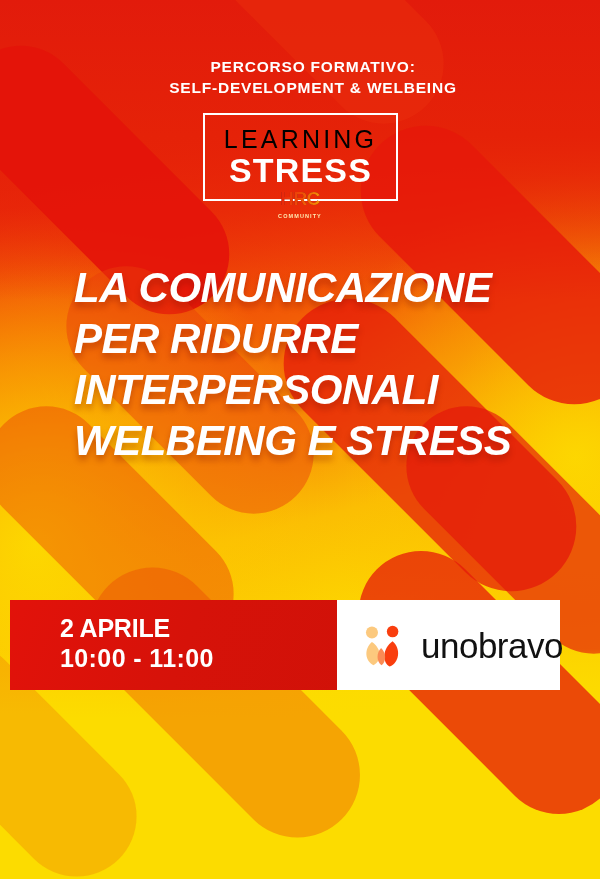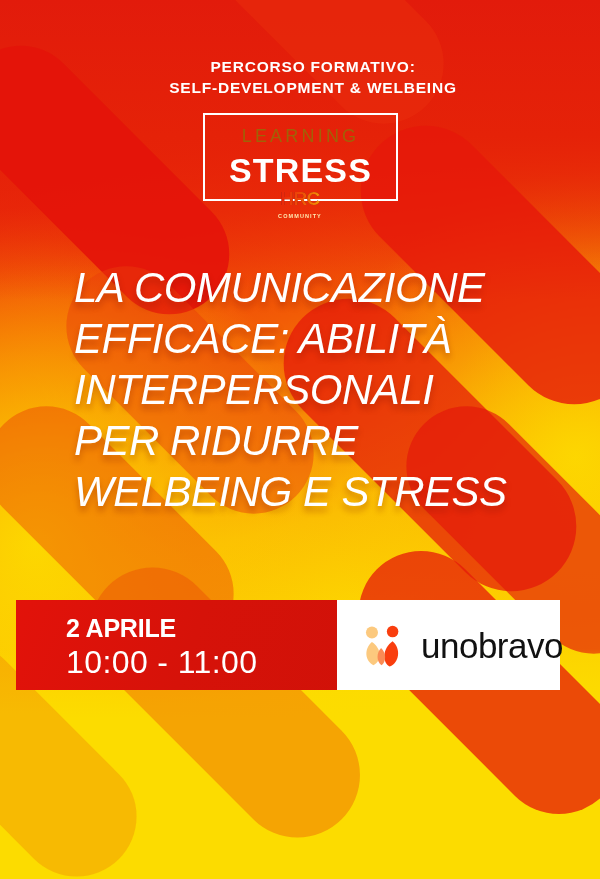--- a/index.html
+++ b/index.html
@@ -95,22 +95,22 @@
     width: 195px;
     height: 88px;
     border: 2.5px solid #ffffff;
     box-sizing: border-box;
   }
   .ls-learning {
     position: absolute;
     top: 12px;
     left: 0; right: 0;
     text-align: center;
-    color: #a16207;
-    font-size: 18px;
+    color: #000000;
+    font-size: 25px;
     font-weight: 300;
     letter-spacing: 3.2px;
     line-height: 1;
   }
   .ls-square {
     position: absolute;
     top: 38px;
     left: 0; right: 0;
     text-align: center;
     color: #ffffff;
@@ -161,56 +161,56 @@
     top: 262px;
     width: 470px;
     color: #ffffff;
     font-style: italic;
     font-size: 42px;
     line-height: 51px;
     text-shadow: 0 5px 6px rgba(120, 12, 0, 0.33);
     letter-spacing: -0.5px;
   }
   .title .line { white-space: nowrap; }
-  .title .lt { font-weight: 400; }
-  .title .bd { font-weight: normal; }
+  .title .lt { font-weight: 700; }
+  .title .bd { font-weight: bold; }
 
   
   .band {
     position: absolute;
     left: 0;
     top: 600px;
     width: 600px;
     height: 90px;
   }
   .band-red {
     position: absolute;
-    left: 16px; top: 0;
+    left: 10px; top: 0;
     width: 393px;
     height: 90px;
     background: linear-gradient(110deg, #E2120A 0%, #D61209 45%, #CF1108 100%);
     overflow: hidden;
   }
   .band-date {
     position: absolute;
     left: 50px;
     top: 16px;
     color: #ffffff;
     font-size: 25px;
     font-weight: bold;
     letter-spacing: -0.2px;
     line-height: 1;
   }
   .band-time {
     position: absolute;
     left: 50px;
     top: 46px;
     color: #ffffff;
-    font-size: 32px;
-    font-weight: 400;
+    font-size: 25px;
+    font-weight: 700;
     letter-spacing: 0.4px;
     line-height: 1;
   }
   .band-white {
     position: absolute;
     left: 337px; top: 0;
     width: 223px;
     height: 90px;
     background: #ffffff;
     display: flex;
@@ -272,23 +272,22 @@
   </div>
   <div class="hrc-badge">
     <div class="hrc-mark">
       <span>HRC</span>
     </div>
     <div class="hrc-sub">COMMUNITY</div>
   </div>
 
   <div class="title">
     <div class="line"><span class="lt">LA </span><span class="bd">COMUNICAZIONE</span></div>
-    <div class="line lt">EFFICACE: ABILITÀ</div>
+    <div class="line lt">PER RIDURRE</div>
     <div class="line lt">INTERPERSONALI</div>
-    <div class="line lt">PER RIDURRE</div>
     <div class="line"><span class="bd">WELBEING</span><span class="lt"> E </span><span class="bd">STRESS</span></div>
   </div>
 
   <div class="band">
     <div class="band-red">
       <div class="band-date">2 APRILE</div>
       <div class="band-time">10:00 - 11:00</div>
     </div>
     <div class="band-white">
       <div class="ub-logo">

